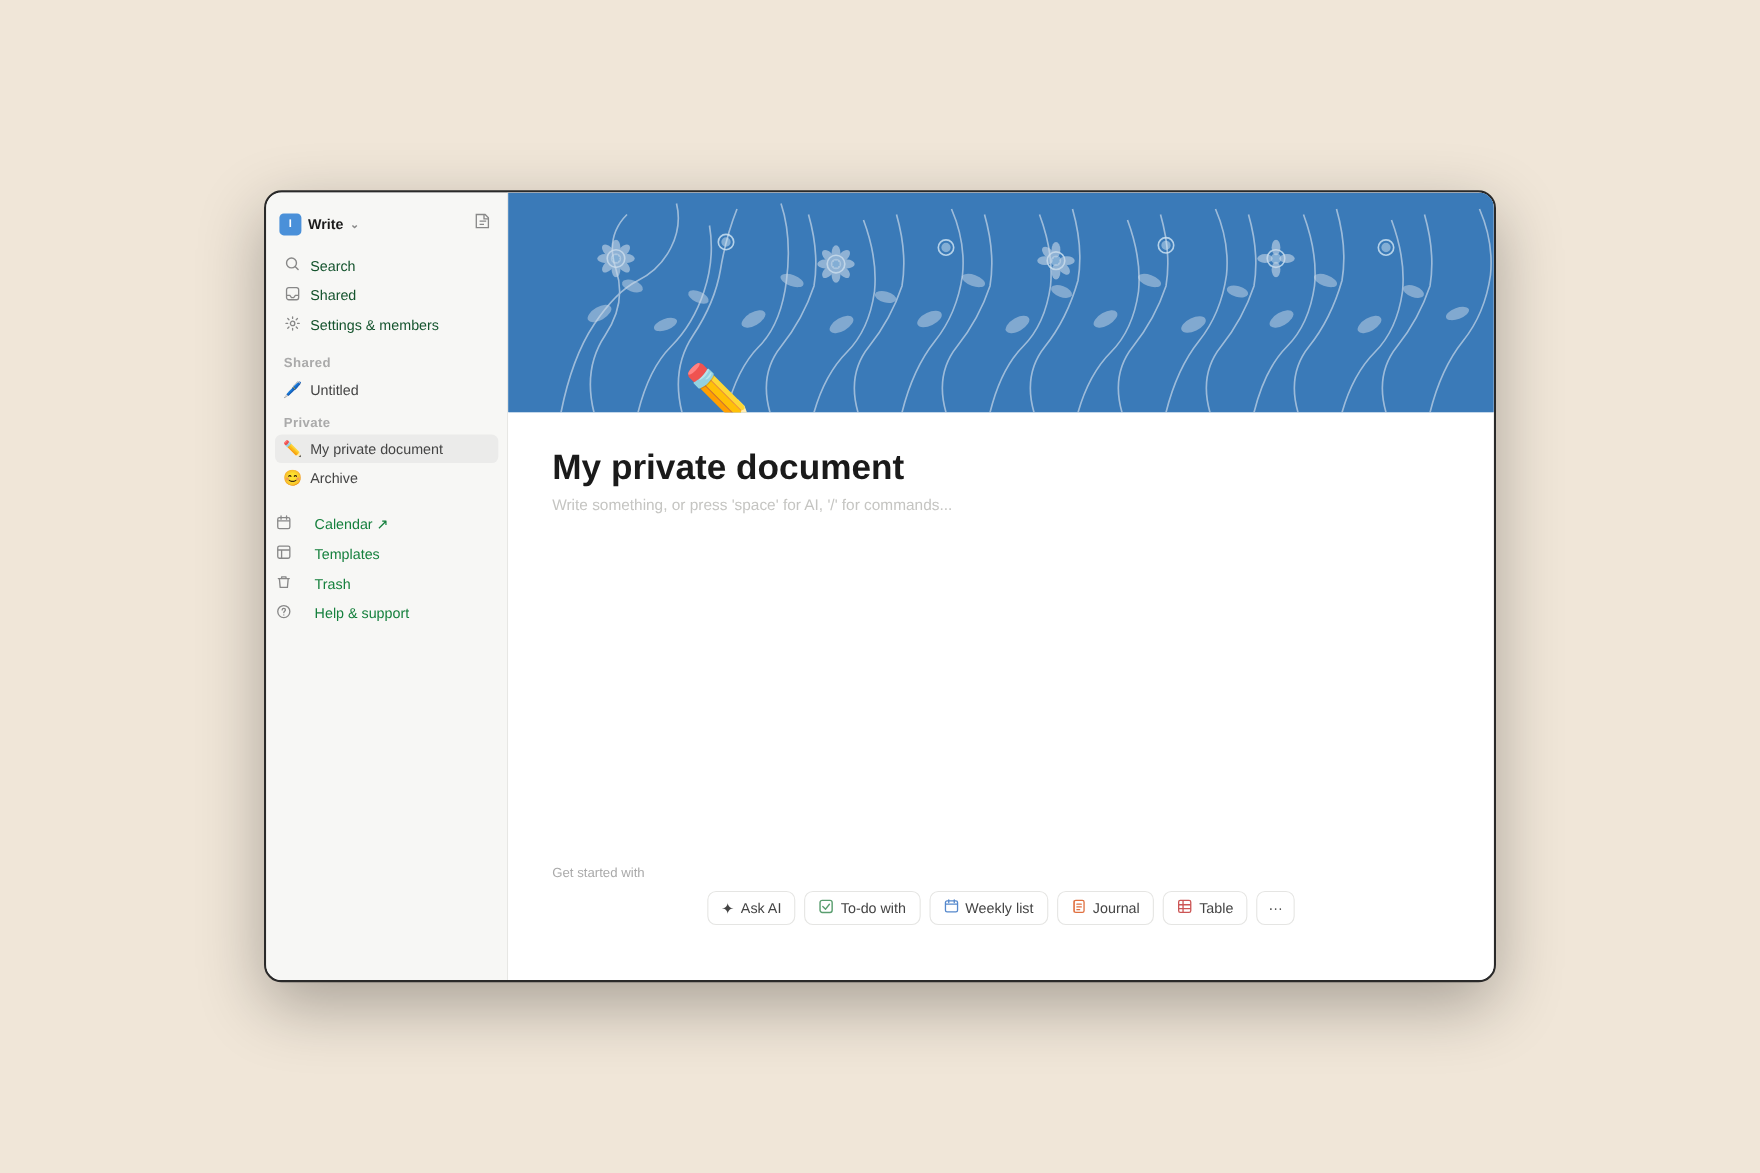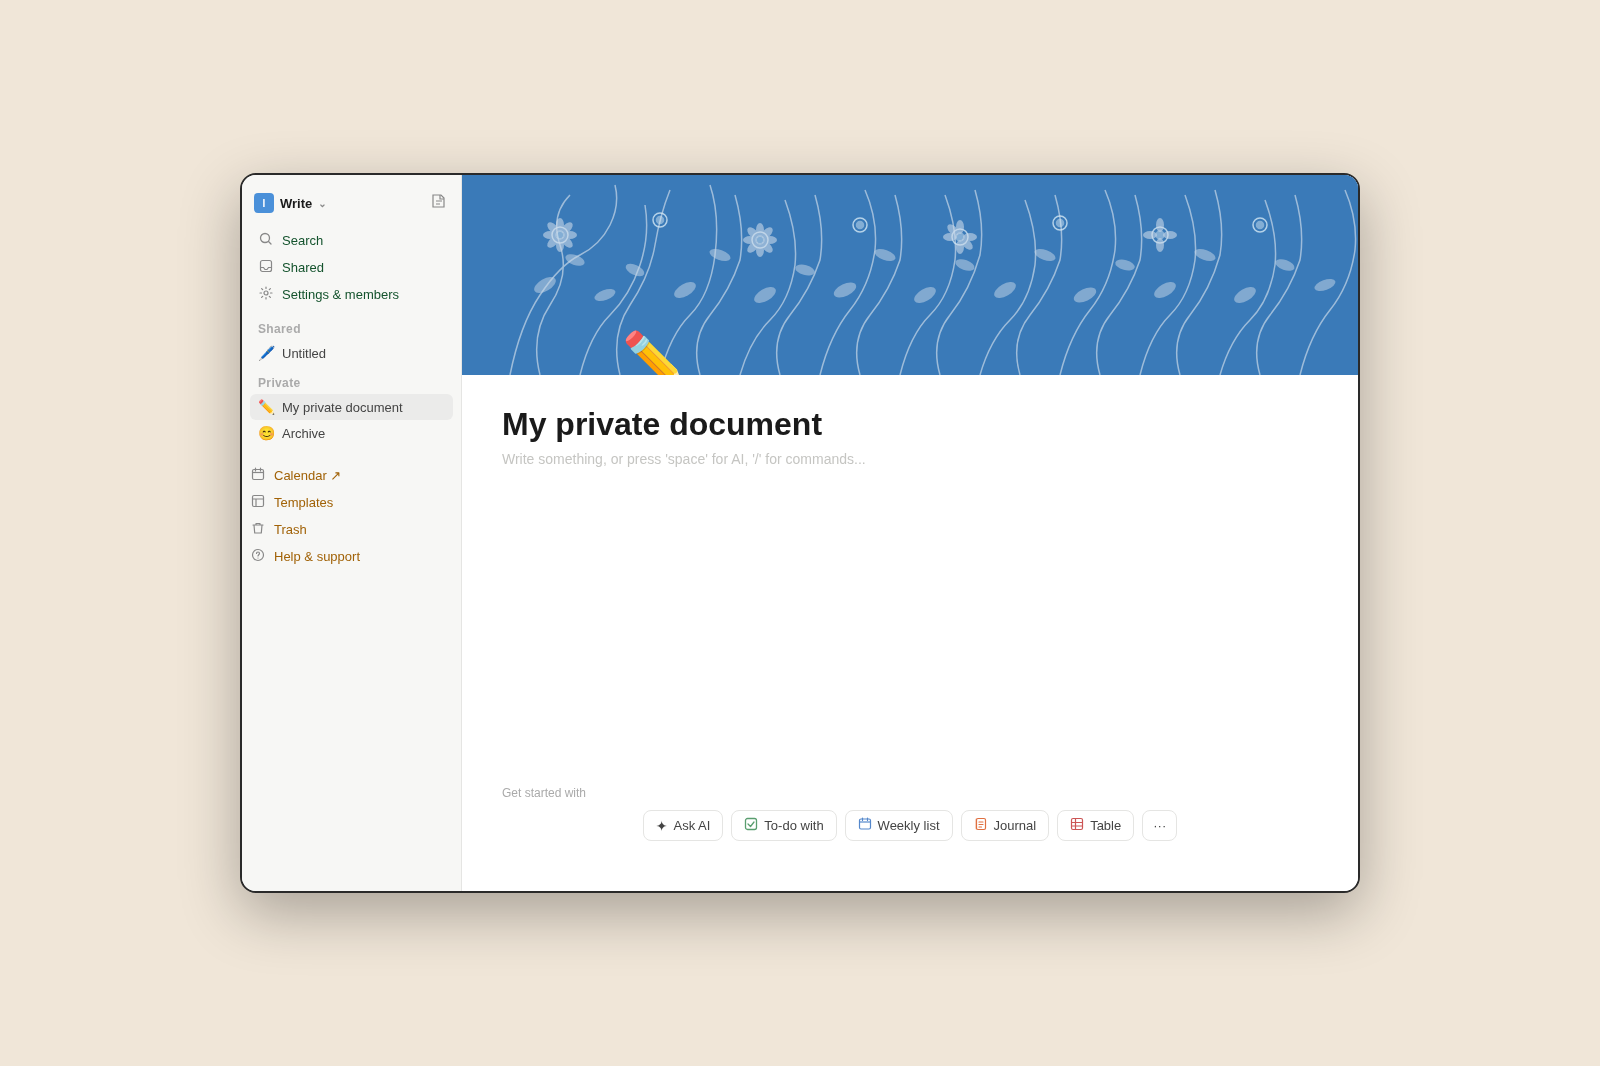--- a/index.html
+++ b/index.html
@@ -114,26 +114,26 @@
       font-weight: 500;
     }
     .page-emoji {
       font-size: 14px;
       width: 16px;
       text-align: center;
     }
     .sidebar-util-item {
       display: flex;
       align-items: center;
-      gap: 8px;
+      gap: 20px;
       padding: 5px 8px;
       border-radius: 6px;
       cursor: pointer;
       font-size: 13px;
-      color: #a16207;
+      color: #15803d;
     }
     .util-icon {
       font-size: 13px;
       color: #888;
       width: 16px;
       text-align: center;
     }
 
     
     .main-content {

